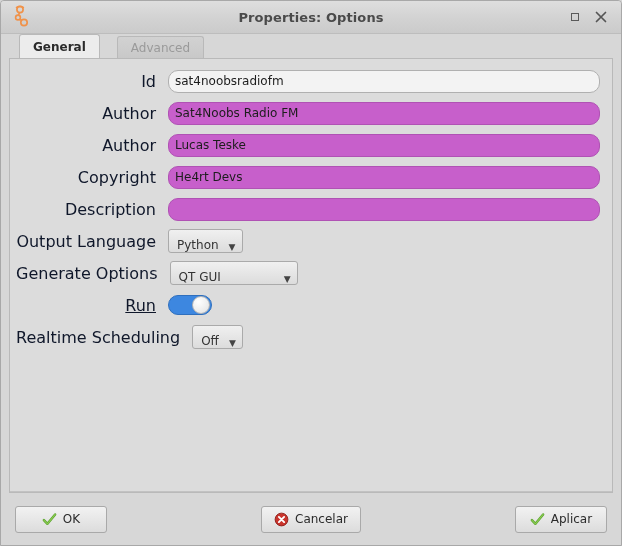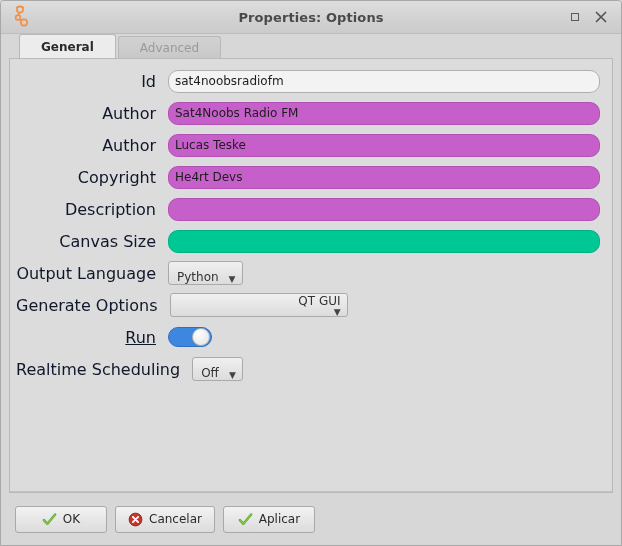--- a/index.html
+++ b/index.html
@@ -83,27 +83,27 @@
     position: relative;
     padding-left: 18px;
     box-sizing: border-box;
     display: flex;
     align-items: flex-end;
     background: transparent;
   }
   .tab {
     height: 23px;
     line-height: 23px;
-    padding: 0 21px;
+    padding: 0 13px;
     font-size: 12px;
     box-sizing: border-box;
     border: 1px solid #b9b9b9;
     border-bottom: none;
     border-radius: 3px 3px 0 0;
-    margin-right: 2px;
+    margin-right: 17px;
     background: linear-gradient(180deg, #d2d2d2 0%, #c8c8c8 100%);
     color: #9a9a9a;
     position: relative;
     top: 1px;
   }
   .tab.active {
     background: #ececec;
     color: #2b2b2b;
     font-weight: bold;
     top: 0;
@@ -172,21 +172,21 @@
     border-radius: 3px;
     background: linear-gradient(180deg, #f0f0f0 0%, #dcdcdc 100%);
     display: flex;
     align-items: flex-end;
     padding: 0 6px 0 8px;
     font-size: 12px;
     color: #333;
     white-space: nowrap;
   }
   .combo.auto { display: inline-flex; }
-  .combo.wide { width: 178px; flex-direction: column; }
+  .combo.wide { width: 128px; }
   .combo .caret {
     margin-left: auto;
     padding-left: 10px;
     font-size: 9px;
     color: #444;
     line-height: 1;
   }
 
   
   .toggle {
@@ -224,21 +224,21 @@
     font-size: 11px;
     color: #555;
     letter-spacing: 1px;
   }
 
   
   #buttonbar {
     flex: 0 0 52px;
     display: flex;
     align-items: center;
-    justify-content: flex-start;
+    justify-content: space-between;
     padding: 0 14px;
     gap: 8px;
     background: transparent;
   }
   .dlgbtn {
     min-width: 92px;
     height: 27px;
     box-sizing: border-box;
     border: 1px solid #a9a9a9;
     border-radius: 3px;
@@ -323,26 +323,20 @@
         </div>
       </div>
 
       <div class="row">
         <div class="lbl">Description</div>
         <div class="ctl">
           <input class="field magenta" value="" style="">
         </div>
       </div>
 
-      <div class="row">
-        <div class="lbl">Canvas Size</div>
-        <div class="ctl">
-          <input class="field teal" value="" style="">
-        </div>
-      </div>
 
       <div class="row">
         <div class="lbl">Output Language</div>
         <div class="ctl">
           <div class="combo auto">
             <span>Python</span>
             <span class="caret">▼</span>
           </div>
         </div>
       </div>

